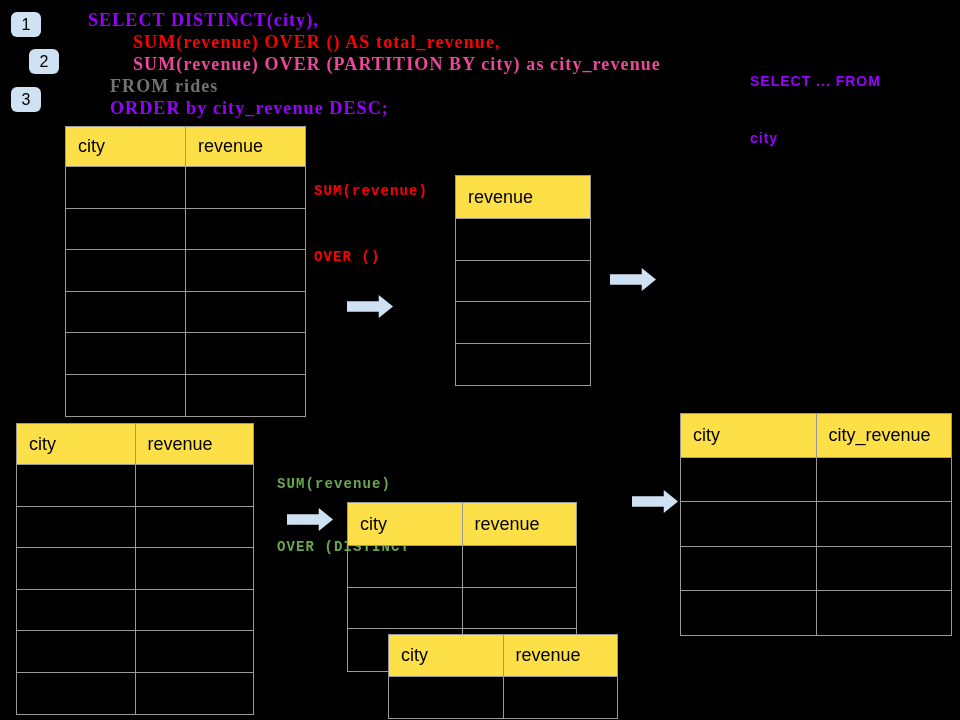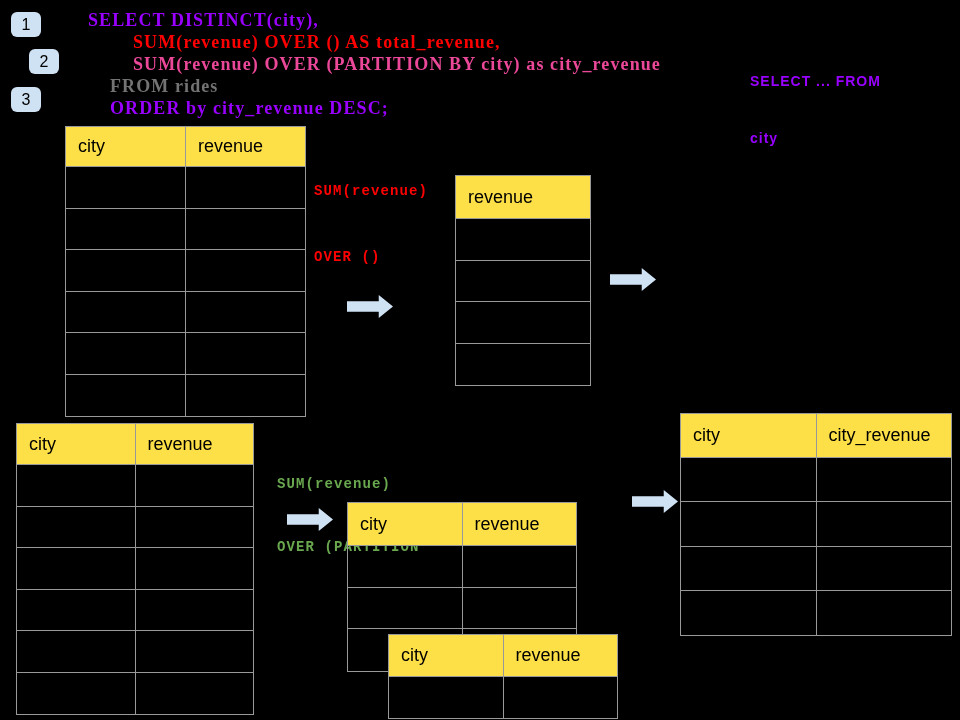--- a/index.html
+++ b/index.html
@@ -70,21 +70,21 @@
     <div>city</div>
   </div>
 
   <div class="anno" style="left: 314px; top: 136px; color: rgb(255, 0, 0);">
     <div>SUM(revenue)</div>
     <div>OVER ()</div>
   </div>
 
   <div class="anno" style="left: 277px; top: 432px; line-height: 21px; color: rgb(106, 168, 79);">
     <div>SUM(revenue)</div>
-    <div>OVER (PARTITION</div>
+    <div>OVER (DISTINCT</div>
   </div>
 
   <div class="arrow" style="left:347px;top:295px"></div>
   <div class="arrow" style="left:610px;top:268px"></div>
   <div class="arrow" style="left:287px;top:508px"></div>
   <div class="arrow" style="left:632px;top:490px"></div>
 
   <div class="dtable" style="left:65px;top:126px;width:241px;--headh:40px;--rowh:41.5px">
       <div class="trow thead">
         <div class="tcell">city</div>

